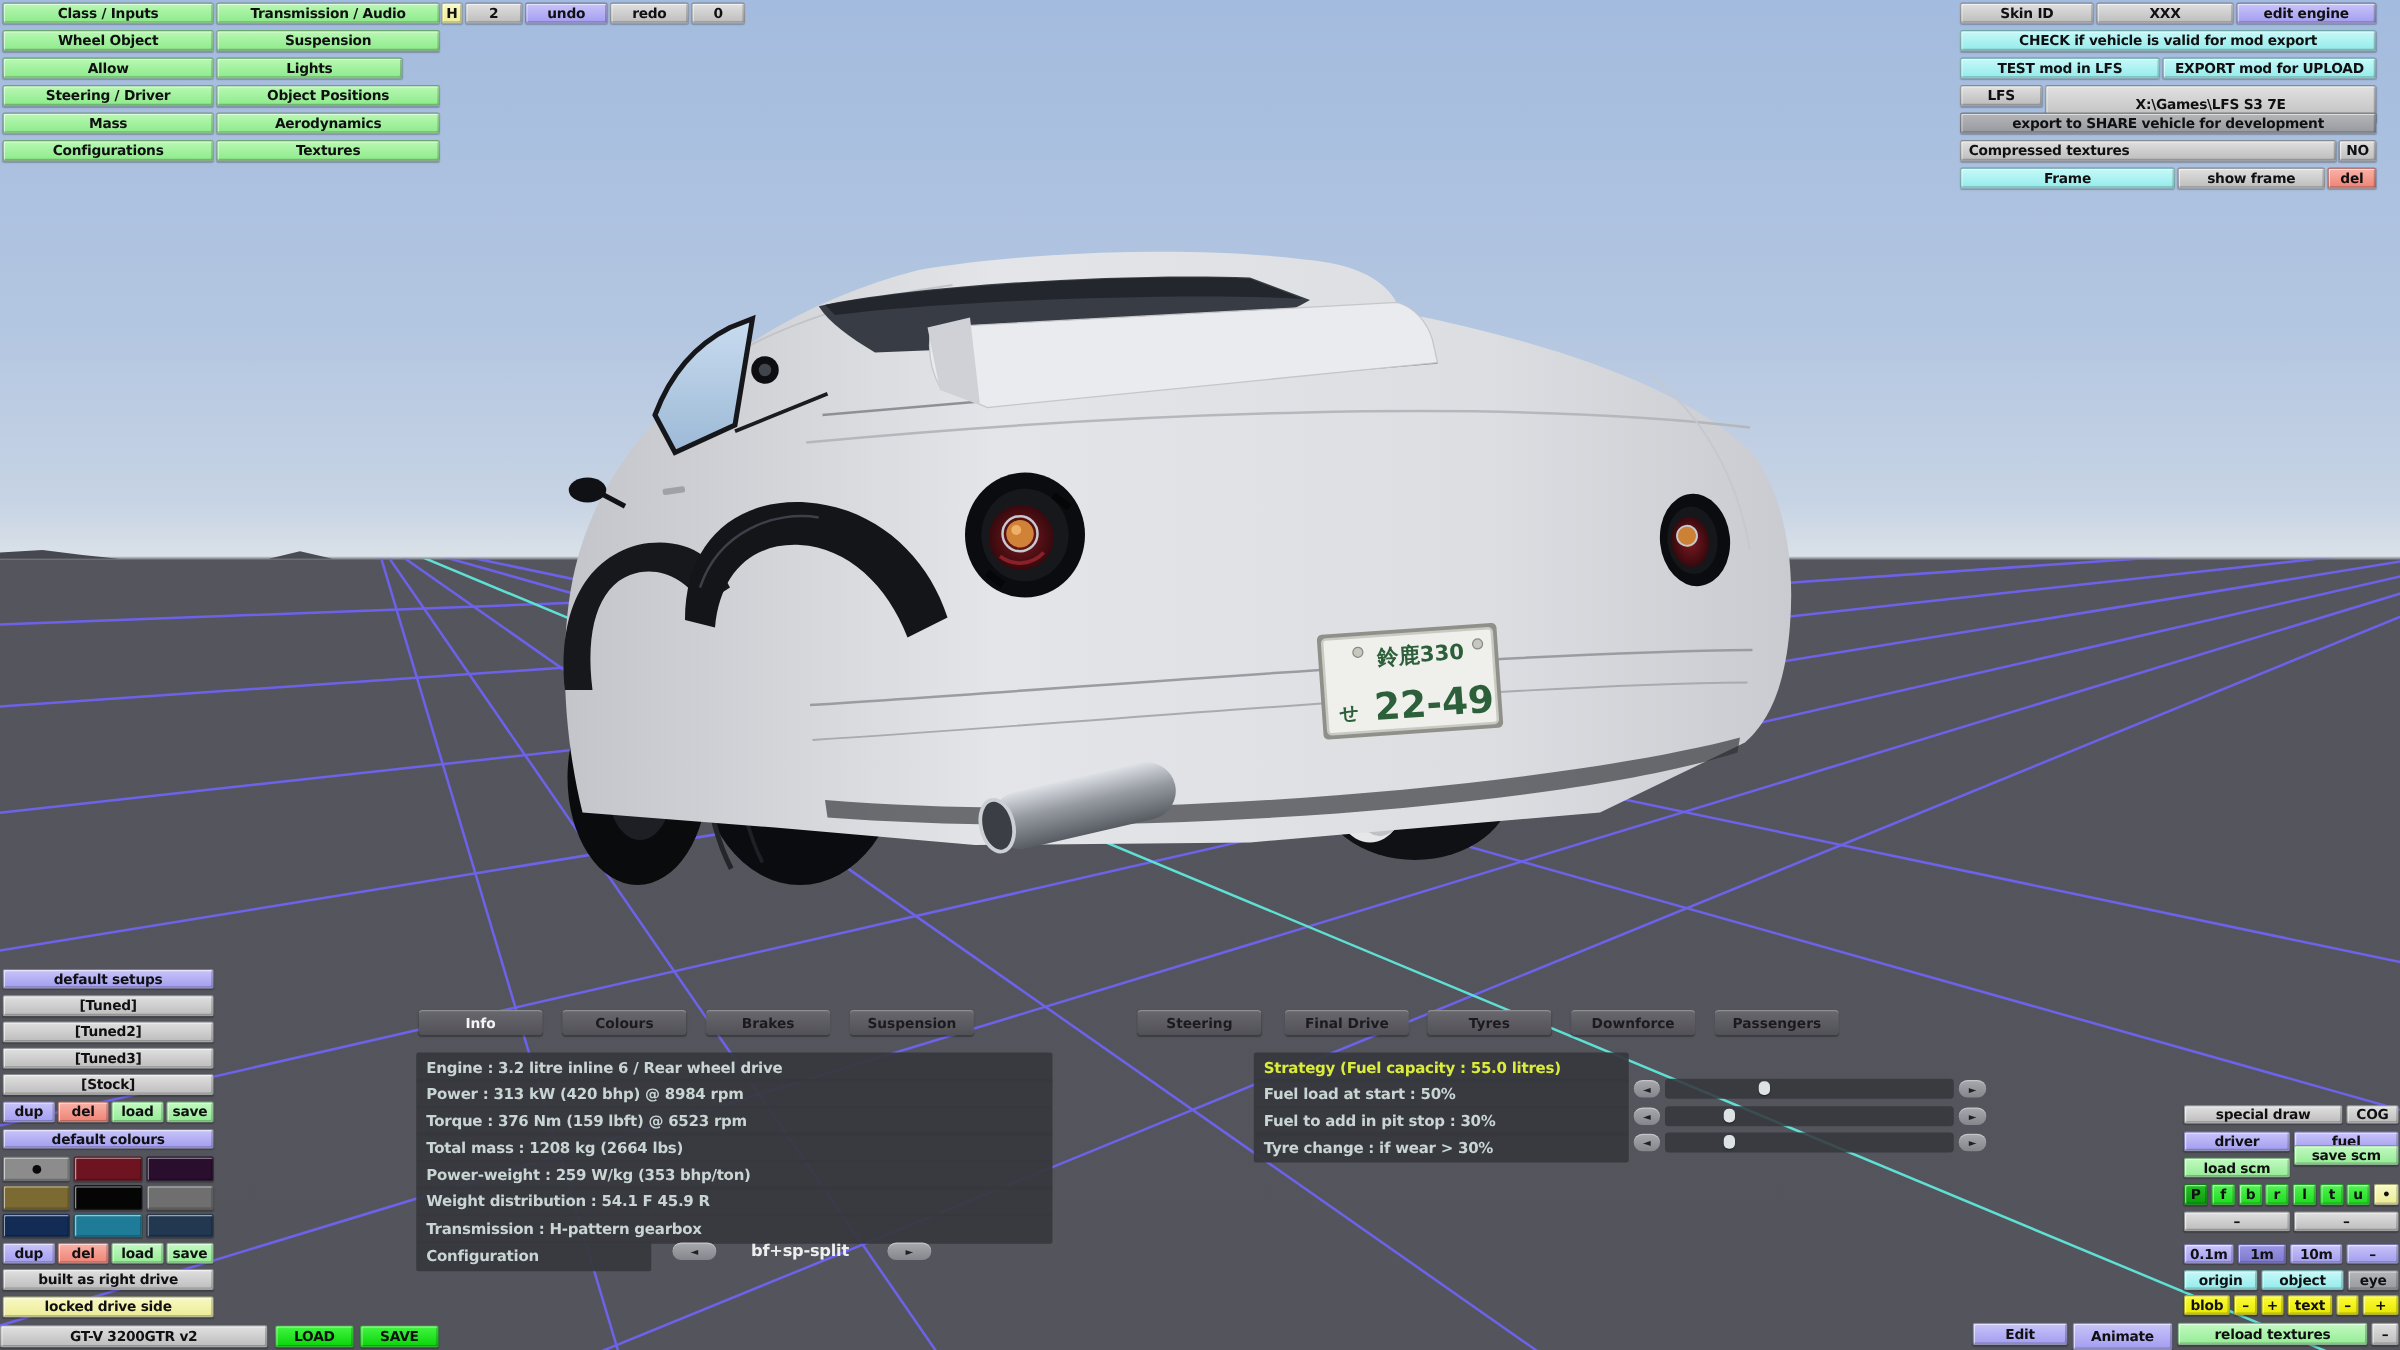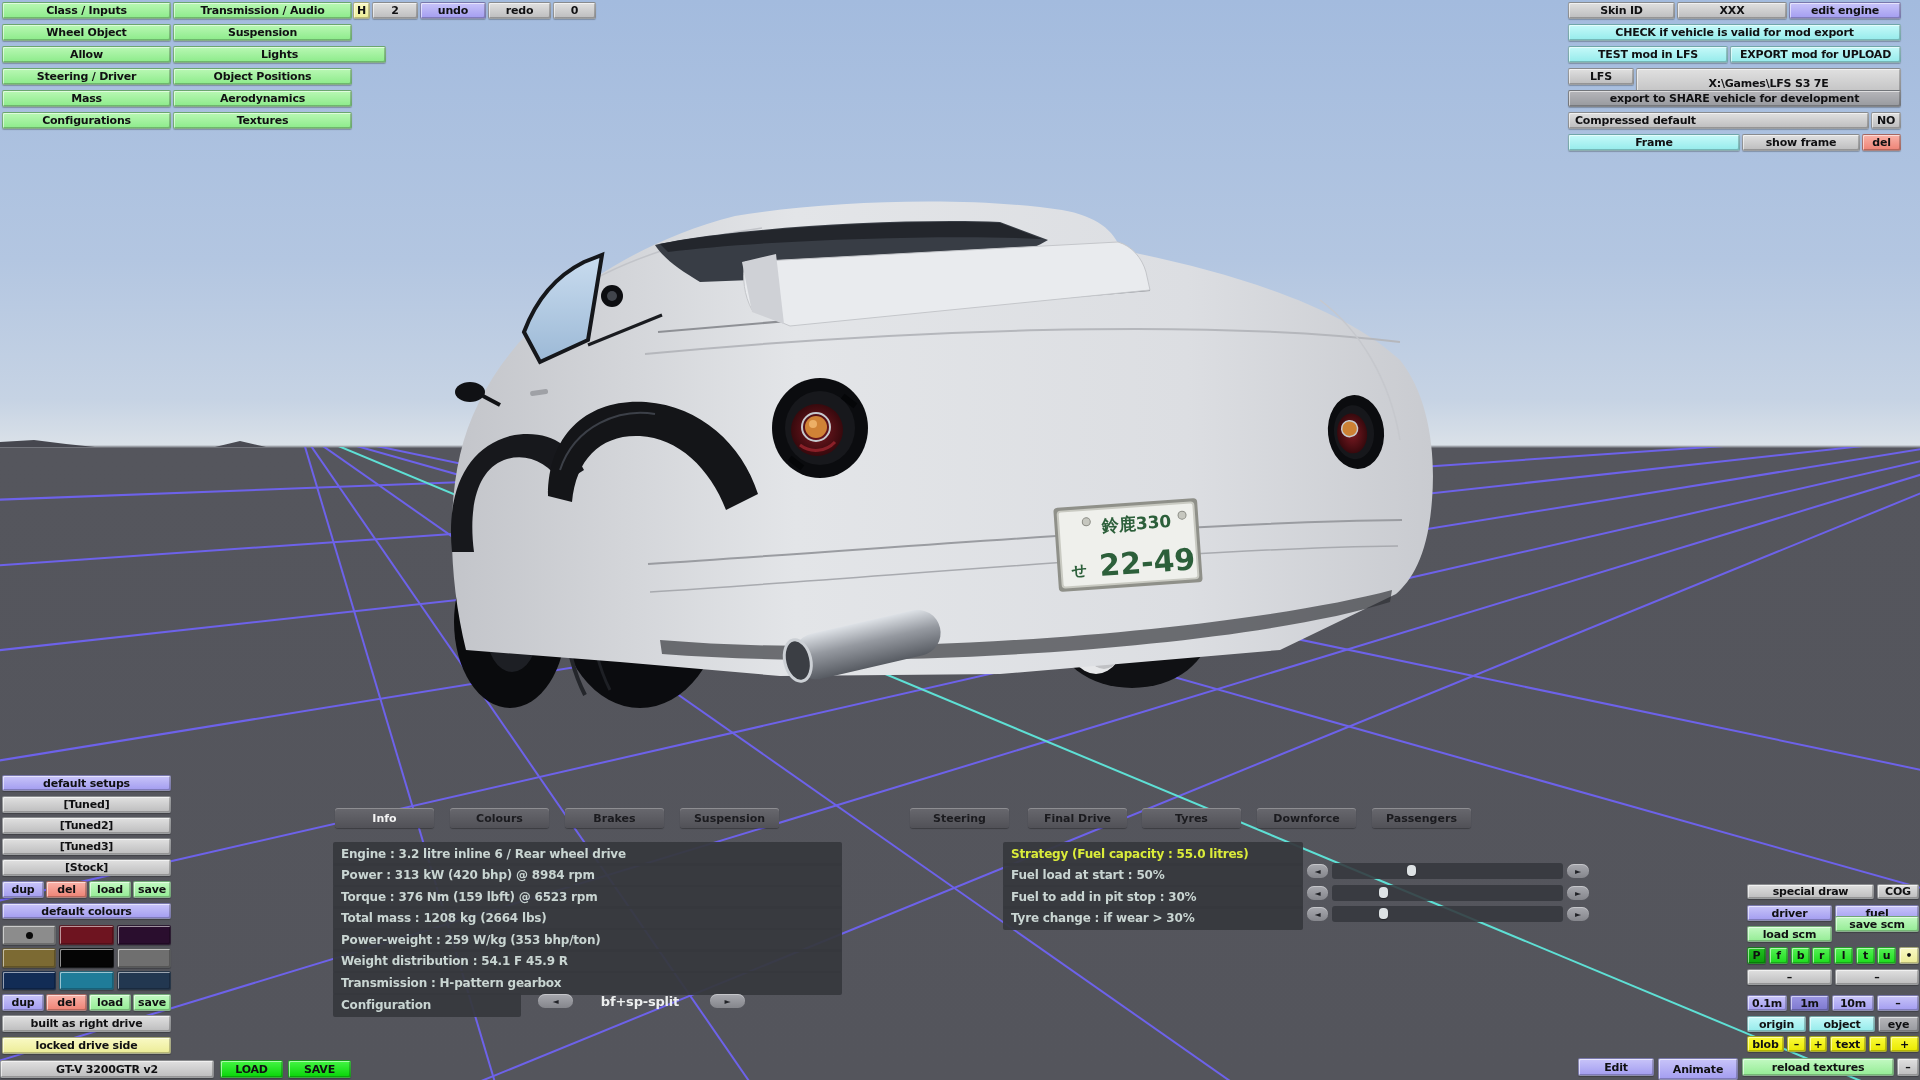--- a/index.html
+++ b/index.html
@@ -196,41 +196,41 @@
   </svg>
 
   <div class="b green" style="left:2px;top:2px;width:169px;height:17px">Class / Inputs</div>
   <div class="b green" style="left:2px;top:24px;width:169px;height:17px">Wheel Object</div>
   <div class="b green" style="left:2px;top:46px;width:169px;height:17px">Allow</div>
   <div class="b green" style="left:2px;top:68px;width:169px;height:17px">Steering / Driver</div>
   <div class="b green" style="left:2px;top:90px;width:169px;height:17px">Mass</div>
   <div class="b green" style="left:2px;top:112px;width:169px;height:17px">Configurations</div>
   <div class="b green" style="left:173px;top:2px;width:179px;height:17px">Transmission / Audio</div>
   <div class="b green" style="left:173px;top:24px;width:179px;height:17px">Suspension</div>
-  <div class="b green" style="left:173px;top:46px;width:213px;height:17px">Lights</div>
+  <div class="b green" style="left:173px;top:46px;width:149px;height:17px">Lights</div>
   <div class="b green" style="left:173px;top:68px;width:179px;height:17px">Object Positions</div>
   <div class="b green" style="left:173px;top:90px;width:179px;height:17px">Aerodynamics</div>
   <div class="b green" style="left:173px;top:112px;width:179px;height:17px">Textures</div>
 
   <div class="b pyellow" style="left:353px;top:2px;width:17px;height:17px">H</div>
   <div class="b gray" style="left:372px;top:2px;width:46px;height:17px">2</div>
   <div class="b lav" style="left:420px;top:2px;width:66px;height:17px">undo</div>
   <div class="b gray" style="left:488px;top:2px;width:63px;height:17px">redo</div>
   <div class="b gray" style="left:553px;top:2px;width:43px;height:17px">0</div>
 
   <div class="b gray" style="left:1568px;top:2px;width:107px;height:17px">Skin ID</div>
   <div class="b gray" style="left:1677px;top:2px;width:110px;height:17px">XXX</div>
   <div class="b lav" style="left:1789px;top:2px;width:112px;height:17px">edit engine</div>
   <div class="b cyan" style="left:1568px;top:24px;width:333px;height:17px">CHECK if vehicle is valid for mod export</div>
   <div class="b cyan" style="left:1568px;top:46px;width:160px;height:17px">TEST mod in LFS</div>
   <div class="b cyan" style="left:1730px;top:46px;width:171px;height:17px">EXPORT mod for UPLOAD</div>
   <div class="b gray" style="left:1568px;top:68px;width:66px;height:17px">LFS</div>
   <div class="b gray" style="left:1636px;top:68px;width:265px;height:30px">X:\Games\LFS S3 7E</div>
   <div class="b dgray" style="left:1568px;top:90px;width:333px;height:17px">export to SHARE vehicle for development</div>
-  <div class="b gray" style="left:1568px;top:112px;width:301px;height:17px;justify-content:flex-start;padding-left:6px">Compressed default</div>
+  <div class="b gray" style="left:1568px;top:112px;width:301px;height:17px;justify-content:flex-start;padding-left:6px">Compressed textures</div>
   <div class="b gray" style="left:1871px;top:112px;width:30px;height:17px">NO</div>
   <div class="b cyan" style="left:1568px;top:134px;width:172px;height:17px">Frame</div>
   <div class="b gray" style="left:1742px;top:134px;width:118px;height:17px">show frame</div>
   <div class="b salmon" style="left:1862px;top:134px;width:39px;height:17px">del</div>
 
   <div class="b lav" style="left:2px;top:775px;width:169px;height:16px">default setups</div>
   <div class="b gray" style="left:2px;top:796px;width:169px;height:17px">[Tuned]</div>
   <div class="b gray" style="left:2px;top:817px;width:169px;height:17px">[Tuned2]</div>
   <div class="b gray" style="left:2px;top:838px;width:169px;height:17px">[Tuned3]</div>
   <div class="b gray" style="left:2px;top:859px;width:169px;height:17px">[Stock]</div>

